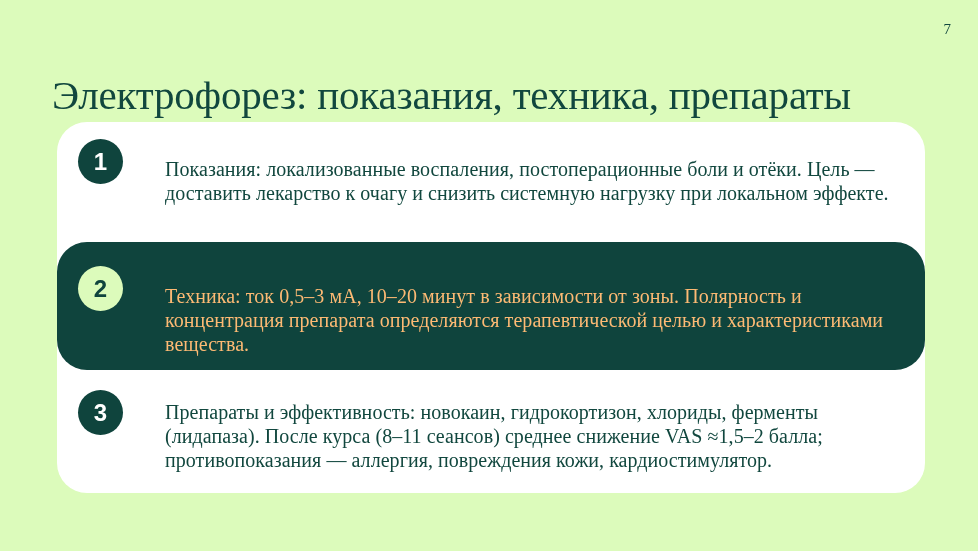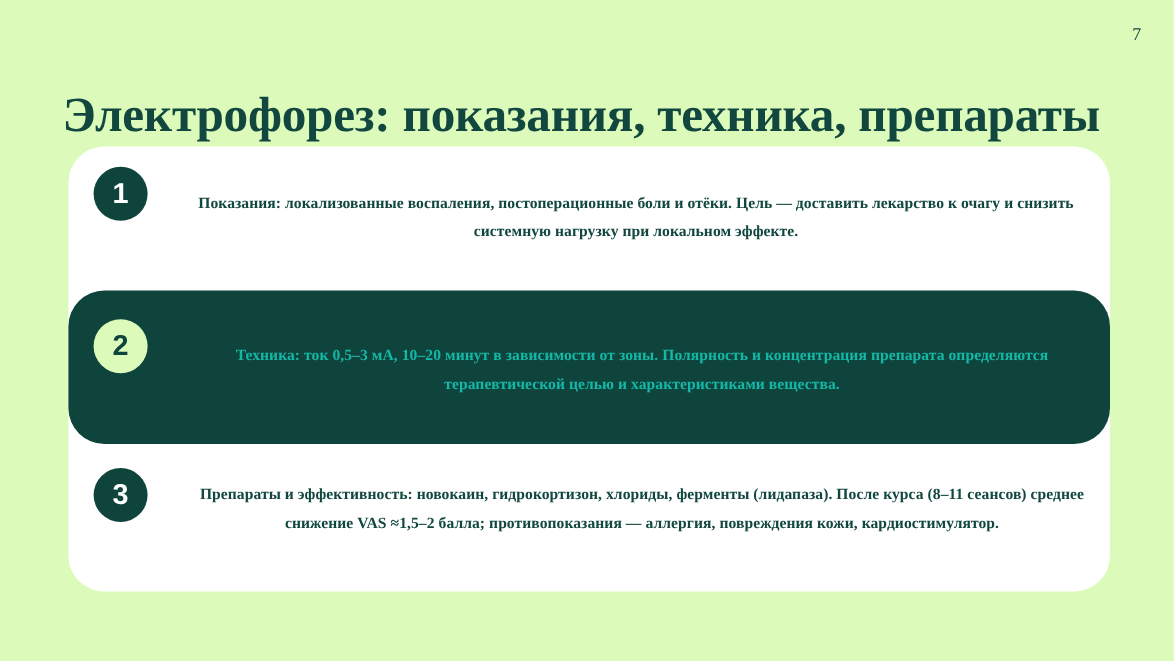--- a/index.html
+++ b/index.html
@@ -32,21 +32,21 @@
     line-height: 1;
   }
   .slide-title {
     position: absolute;
     left: 52px;
     top: 42px;
     font-size: 41px;
     line-height: 52px;
     color: #11473e;
     font-family: "Liberation Serif", "DejaVu Serif", serif;
-    font-weight: bold;
+    font-weight: normal;
     letter-spacing: -0.2px;
     white-space: nowrap;
   }
 
   
   .card-stack {
     position: absolute;
     left: 57px;
     top: 122px;
     width: 868px;
@@ -98,28 +98,27 @@
     color: #0f443d;
   }
 
   .badge-1 { left: 21px; top: 17px; }
   .badge-2 { left: 21px; top: 24px; }
   .badge-3 { left: 21px; top: 20px; }
 
   .body-text {
     position: absolute;
     font-family: "Liberation Serif", "DejaVu Serif", serif;
-    font-weight: bold;
-    font-size: 13px;
+    font-weight: normal;
+    font-size: 20px;
     line-height: 24px;
     letter-spacing: 0.05px;
-    text-align: center;
   }
   .text-dark  { color: #11473e; }
-  .text-light { color: #14b8a6; }
+  .text-light { color: #fdba74; }
 
   .text-1 { left: 108px; top: 35px;  width: 730px; }
   .text-2 { left: 108px; top: 42px;  width: 740px; }
   .text-3 { left: 108px; top: 30px;  width: 740px; }
 </style>
 </head>
 <body>
 
 <div class="slide">
 

